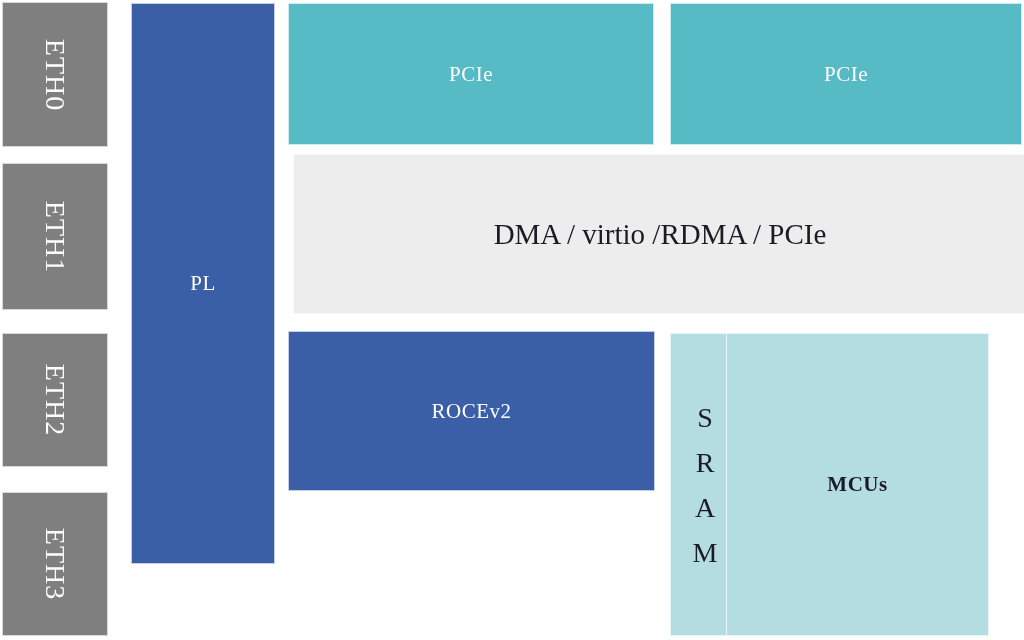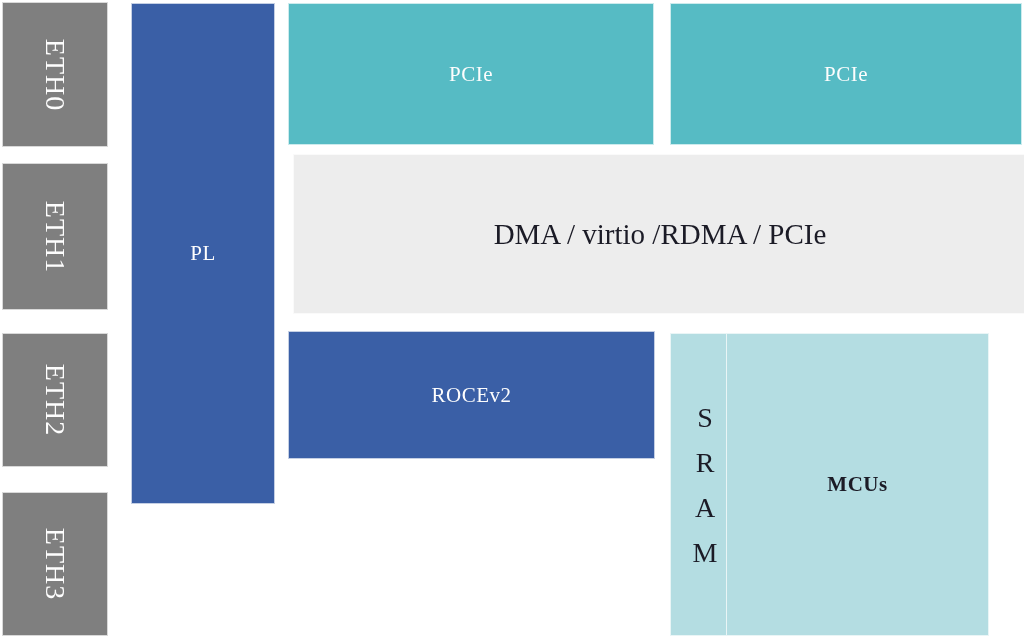--- a/index.html
+++ b/index.html
@@ -47,32 +47,32 @@
   .eth2{ left:2px;  top:333px; width:106px; height:134px; }
   .eth3{ left:2px;  top:492px; width:106px; height:144px; }
   .eth-label{
     transform:rotate(90deg);
     white-space:nowrap;
     font-size:28px;
     letter-spacing:1px;
   }
 
   
-  .pl{ left:131px; top:3px; width:144px; height:501px; }
+  .pl{ left:131px; top:3px; width:144px; height:561px; }
 
   
   .pcie-left{  left:288px; top:3px; width:366px; height:142px; }
   .pcie-right{ left:670px; top:3px; width:352px; height:142px; }
 
   
   .dma{ left:293px; top:154px; width:734px; height:160px; flex-direction:row; }
   .dma .line{ font-size:29px; line-height:40px; }
 
   
-  .rocev2{ left:288px; top:331px; width:367px; height:128px; }
+  .rocev2{ left:288px; top:331px; width:367px; height:160px; }
   .p4vswitch{ left:288px; top:487px; width:367px; height:149px; }
   .sram{ left:670px; top:333px; width:70px; height:303px; flex-direction:column; }
   .sram .letter{ font-size:28px; line-height:45px; display:block; }
   .mcus{ left:726px; top:333px; width:263px; height:303px;font-weight:bold; }
 </style>
 </head>
 <body>
 
 <div class="stage">
 

